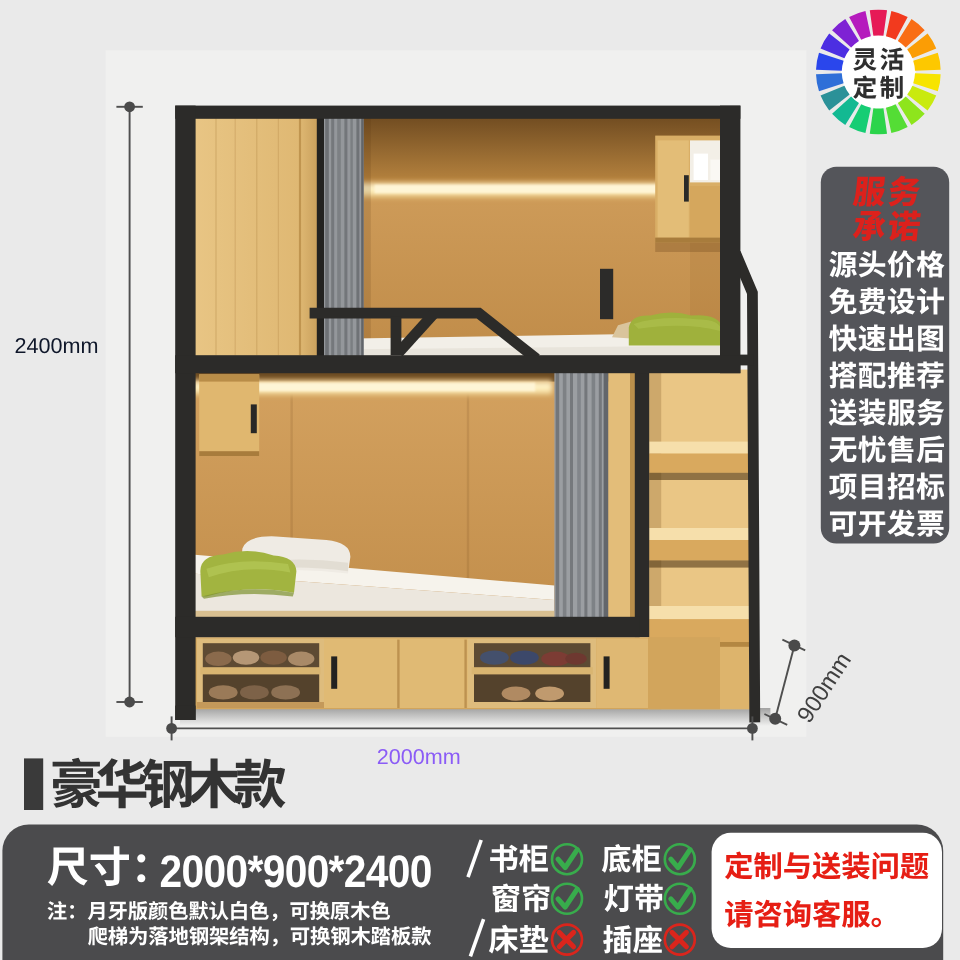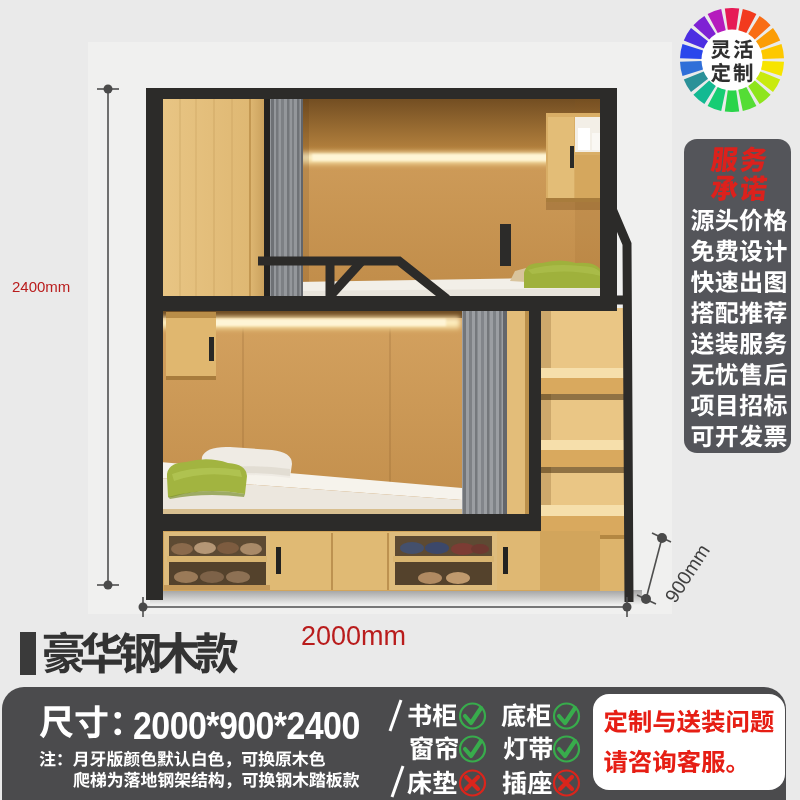--- a/index.html
+++ b/index.html
@@ -289,23 +289,23 @@
 
   <g stroke="#4f4f4f" fill="#4a4a4a">
     <line x1="662" y1="538" x2="646" y2="599" stroke-width="1.6"></line>
     <line x1="652" y1="533" x2="671" y2="542" stroke-width="1.6"></line>
     <line x1="637" y1="595" x2="656" y2="604" stroke-width="1.6"></line>
     <circle cx="662" cy="538" r="5" stroke="none"></circle>
     <circle cx="646" cy="599" r="5" stroke="none"></circle>
   </g>
 </svg>
 
-<div class="abs" style="left:12px;top:278px;font-size:15px;color:#b91c1c;">2400mm</div>
-
-<div class="abs" style="left:301px;top:621px;font-size:27px;color:#b91c1c;">2000mm</div>
+<div class="abs" style="left:12px;top:278px;font-size:18px;color:#0f172a;">2400mm</div>
+
+<div class="abs" style="left:314px;top:621px;font-size:18px;color:#8b5cf6;">2000mm</div>
 
 <div class="abs" style="left:655px;top:562px;font-size:19.5px;color:#3f3f3f;transform:rotate(-57deg);">900mm</div>
 
 <svg class="abs" style="left:680px;top:8px" width="104" height="104" viewBox="0 0 104 104">
   <circle cx="52" cy="52" r="31" fill="#ffffff"></circle>
   <path d="M44.8 0.5A52.0 52.0 0 0 1 59.2 0.5L56.2 21.8A30.5 30.5 0 0 0 47.8 21.8Z" fill="#e61a56"></path>
 <path d="M62.8 1.1A52.0 52.0 0 0 1 76.4 6.1L66.3 25.1A30.5 30.5 0 0 0 58.3 22.2Z" fill="#f23a1e"></path>
 <path d="M79.6 7.9A52.0 52.0 0 0 1 90.6 17.2L74.7 31.6A30.5 30.5 0 0 0 68.2 26.1Z" fill="#f96d15"></path>
 <path d="M93.0 20.0A52.0 52.0 0 0 1 100.2 32.5L80.3 40.6A30.5 30.5 0 0 0 76.0 33.2Z" fill="#fb9d05"></path>
 <path d="M101.5 35.9A52.0 52.0 0 0 1 104.0 50.2L82.5 50.9A30.5 30.5 0 0 0 81.0 42.6Z" fill="#fdc800"></path>

